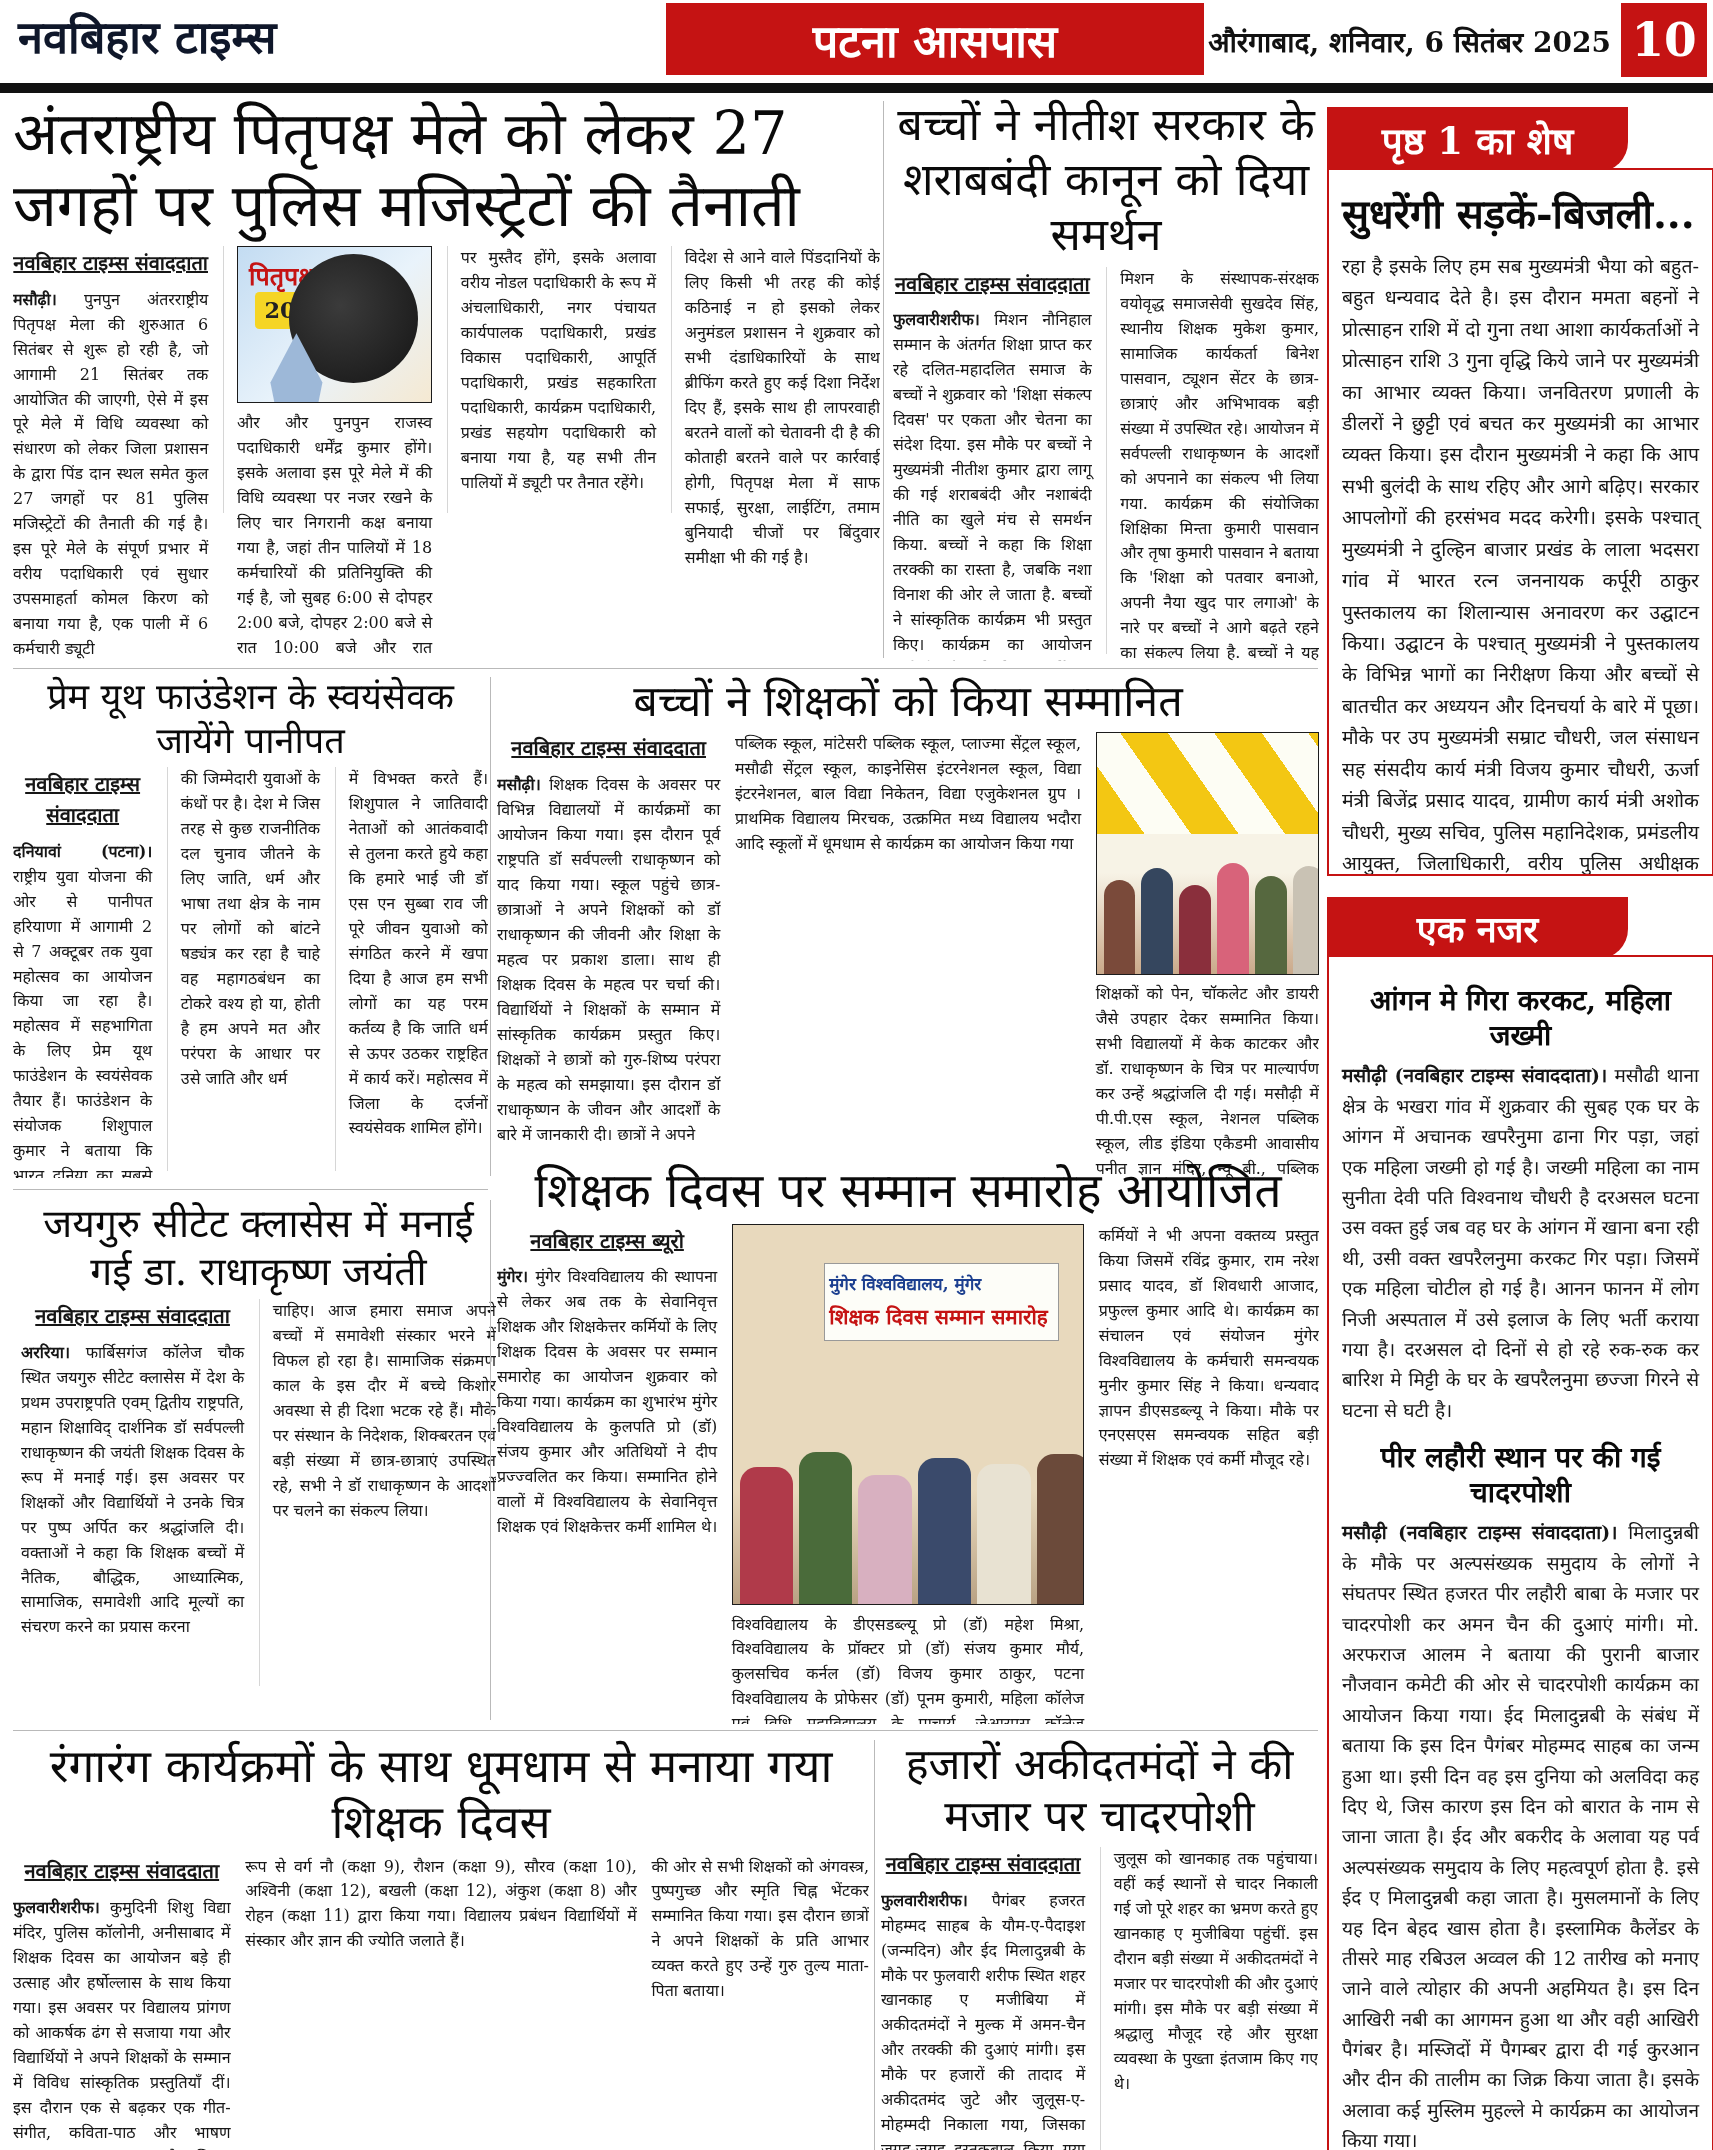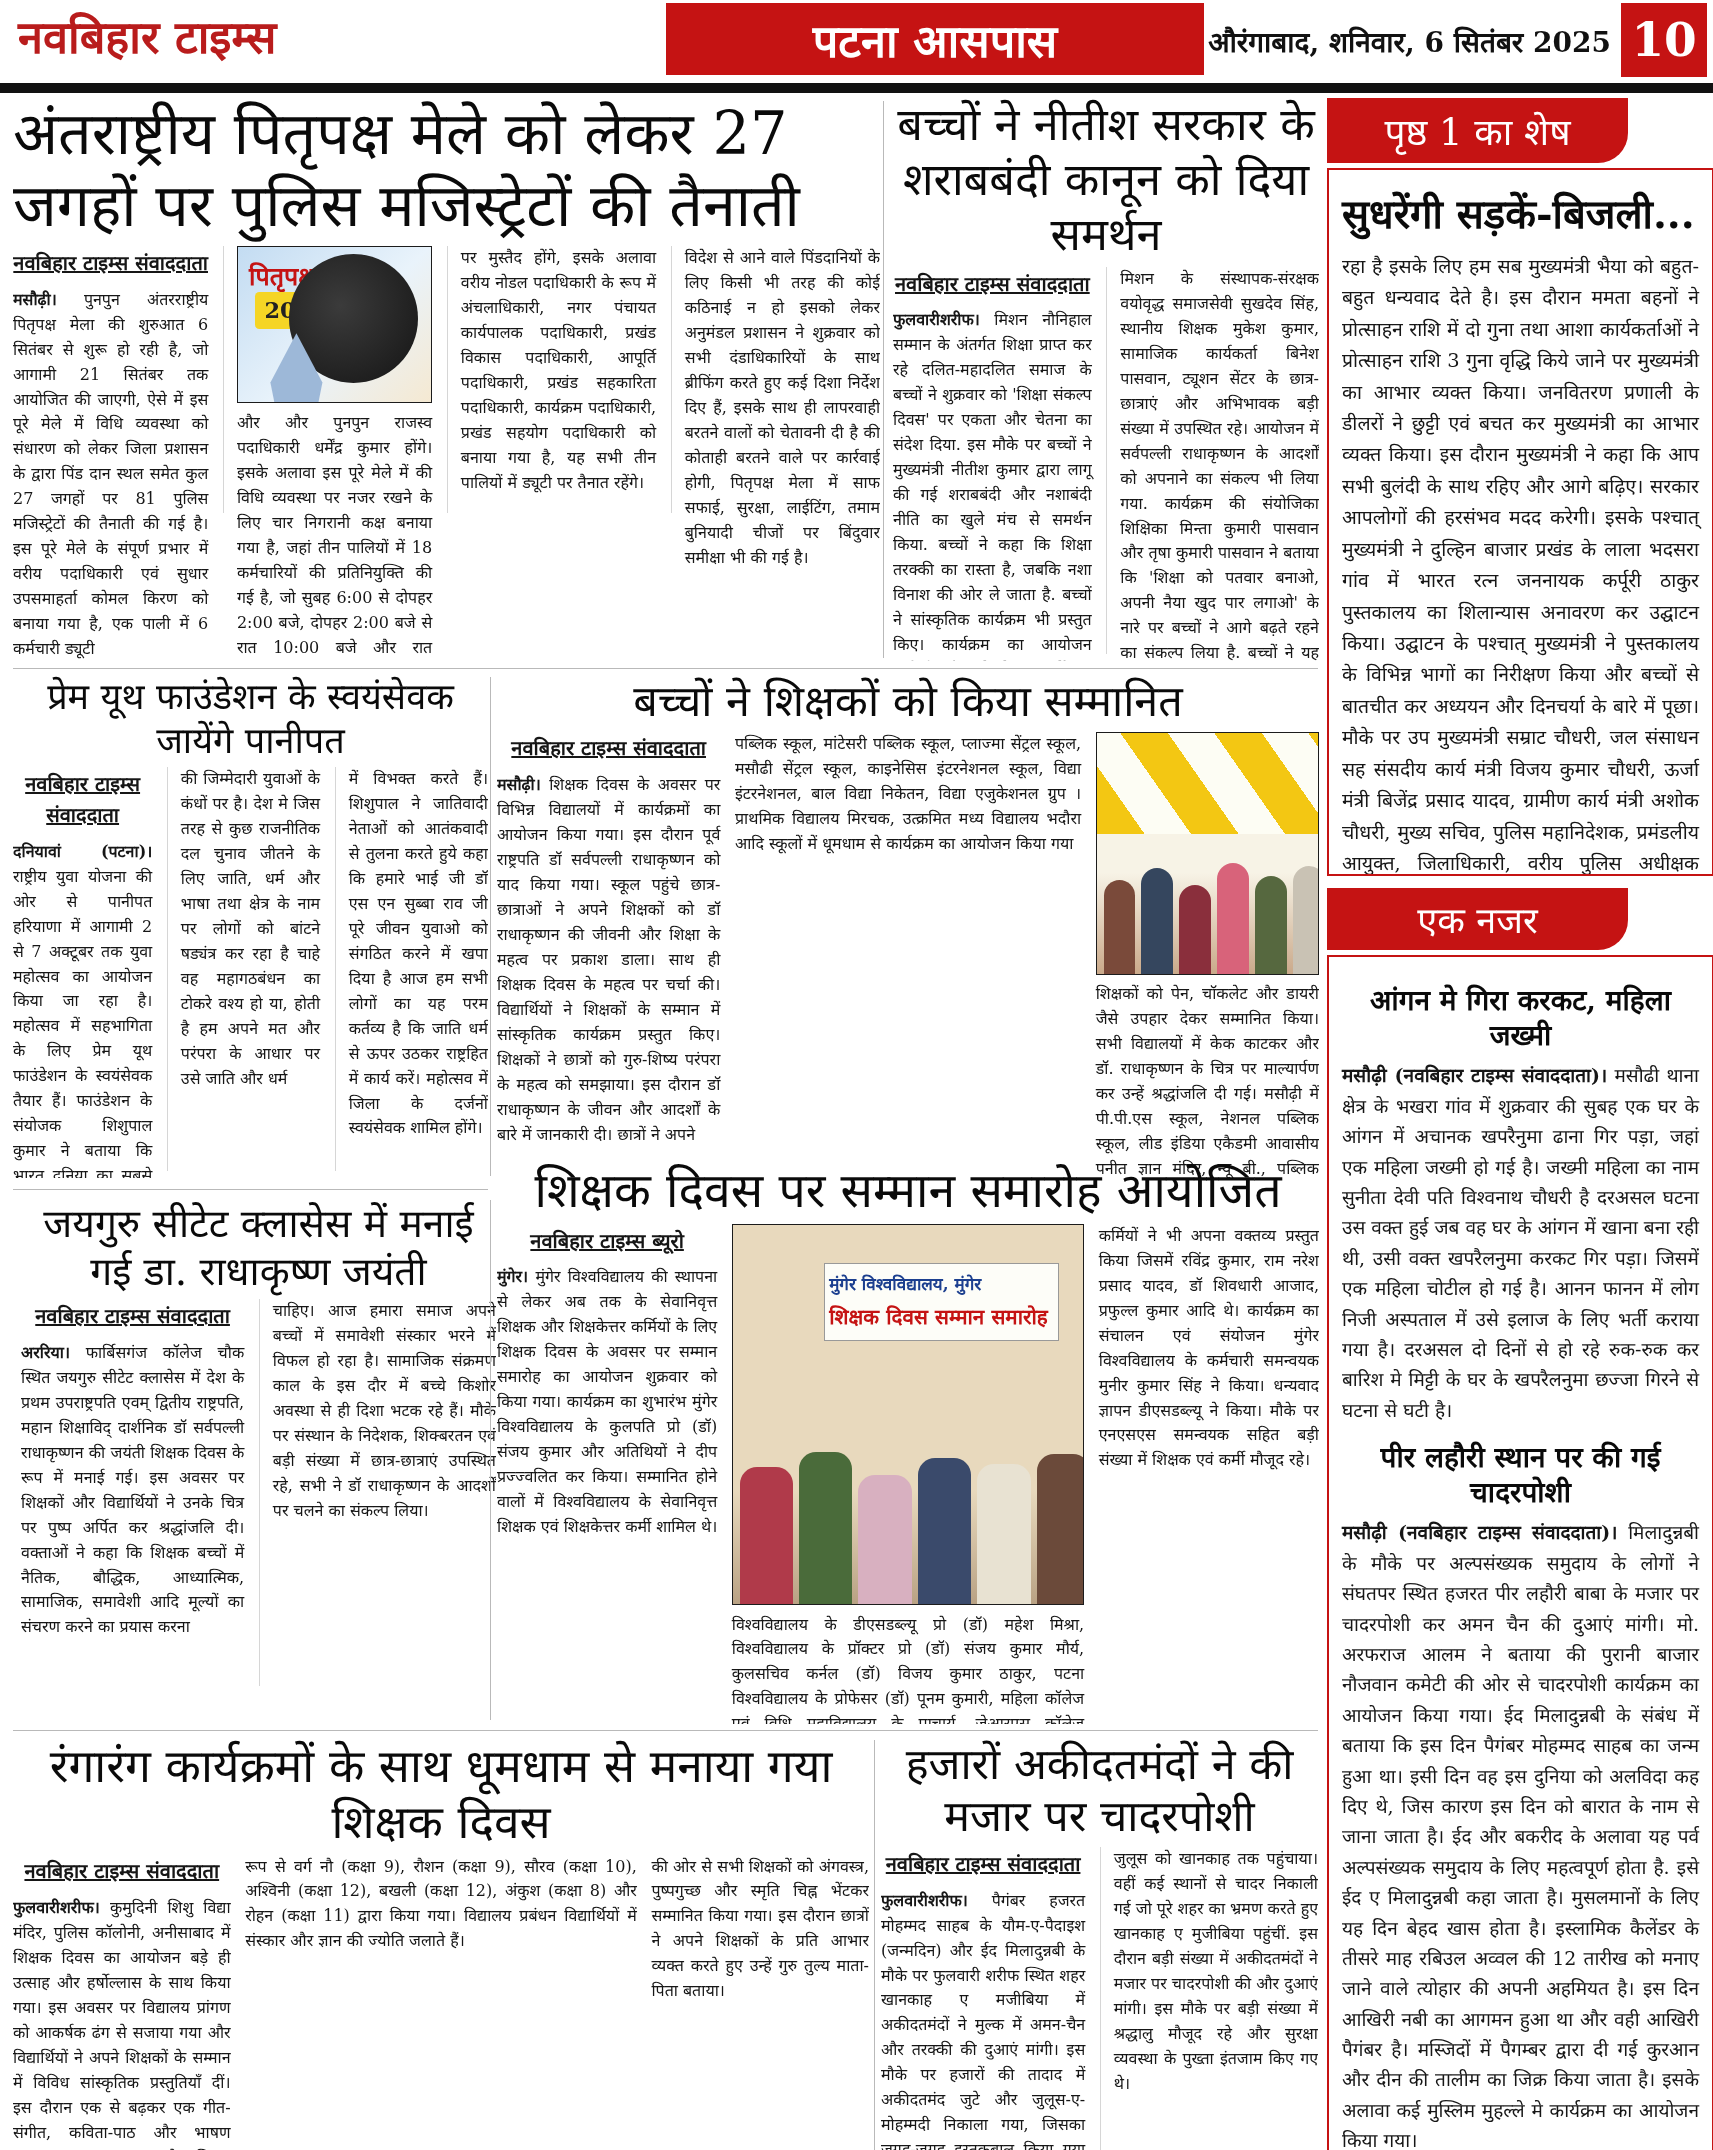--- a/index.html
+++ b/index.html
@@ -1,20 +1,20 @@
 <!DOCTYPE html>
 <html style="font-size:6.9px"><head>
 <meta charset="utf-8">
 <style>
   html,body{margin:0;padding:0;background:#ffffff;}
   .page{position:relative;width:1714px;height:2679px;background:#fff;overflow:hidden;
         font-family:"DejaVu Serif","Liberation Serif",serif;color:#161616;}
   
   .masthead{position:absolute;left:0;top:0;width:100%;height:82px;}
-  .brand{position:absolute;left:18px;top:14.6px;font-size:45px;font-weight:800;color:#b91c1c;line-height:1;}
+  .brand{position:absolute;left:18px;top:14.6px;font-size:45px;font-weight:800;color:#0f172a;line-height:1;}
   .section-box{position:absolute;left:666px;top:3.4px;width:538px;height:72px;background:#c51313;
                display:flex;align-items:center;justify-content:center;}
   .section-box span{color:#fff;font-size:45px;font-weight:800;}
   .edition-date{position:absolute;right:103px;top:22.4px;font-size:28px;font-weight:700;color:#111;}
   .pagenum-box{position:absolute;right:6.9px;top:2.6px;width:86px;height:74px;background:#c51313;
                display:flex;align-items:center;justify-content:center;}
   .pagenum-box span{color:#fff;font-size:47px;font-weight:800;}
   .toprule{position:absolute;left:0;top:83px;width:100%;height:10.3px;background:#111;}
   
   .art{position:absolute;overflow:hidden;}
@@ -49,22 +49,22 @@
   .univ-banner{position:absolute;left:18%;top:10%;width:64%;background:#fdfdf8;border:1.3px solid #999;
                text-align:left;padding:6.9px 4.3px;margin-left:28px;}
   .univ-banner .l1{color:#1c3f8f;font-weight:800;font-size:17px;display:block;}
   .univ-banner .l2{color:#c51313;font-weight:800;font-size:20.6px;display:block;margin-top:3.4px;}
   .ph-balloon{height:258px;background:linear-gradient(#cfe3ef 55%,#3f5a75 100%);}
   .balloon{position:absolute;border-radius:50%;}
   .gold-text{position:absolute;left:50%;top:26%;transform:translateX(-50%);color:#d9a821;
              font-weight:800;font-size:23px;white-space:nowrap;text-shadow:0 0 2.6px #fff;}
   
   .redbox{position:absolute;border:2.6px solid #c51313;background:#fff;padding:11.2px 13px;overflow:hidden;}
-  .redbadge{position:absolute;background:#c51313;color:#fff;font-weight:400;text-align:center;
-            display:flex;align-items:center;justify-content:center;border-radius:0 0 30px 0;}
+  .redbadge{position:absolute;background:#c51313;color:#fff;font-weight:700;text-align:center;
+            display:flex;align-items:center;justify-content:center;border-radius:0 0 30px 0;margin-top:9px;}
   .railhead{font-size:40px;font-weight:800;margin:4.3px 0 10.3px;color:#0a0a0a;}
   .railbody{font-size:19.4px;line-height:1.62;text-align:justify;}
   .nitem h3{font-size:28px;font-weight:700;text-align:center;margin:14.6px 0 7.7px;color:#0a0a0a;line-height:1.25;}
   .nitem p{font-size:19px;line-height:1.6;text-align:justify;margin:0;}
   
   .vrule{position:absolute;width:1.3px;background:#b9b9b9;}
   .hrule{position:absolute;height:1.3px;background:#b9b9b9;}
 </style>
 </head>
 <body>

